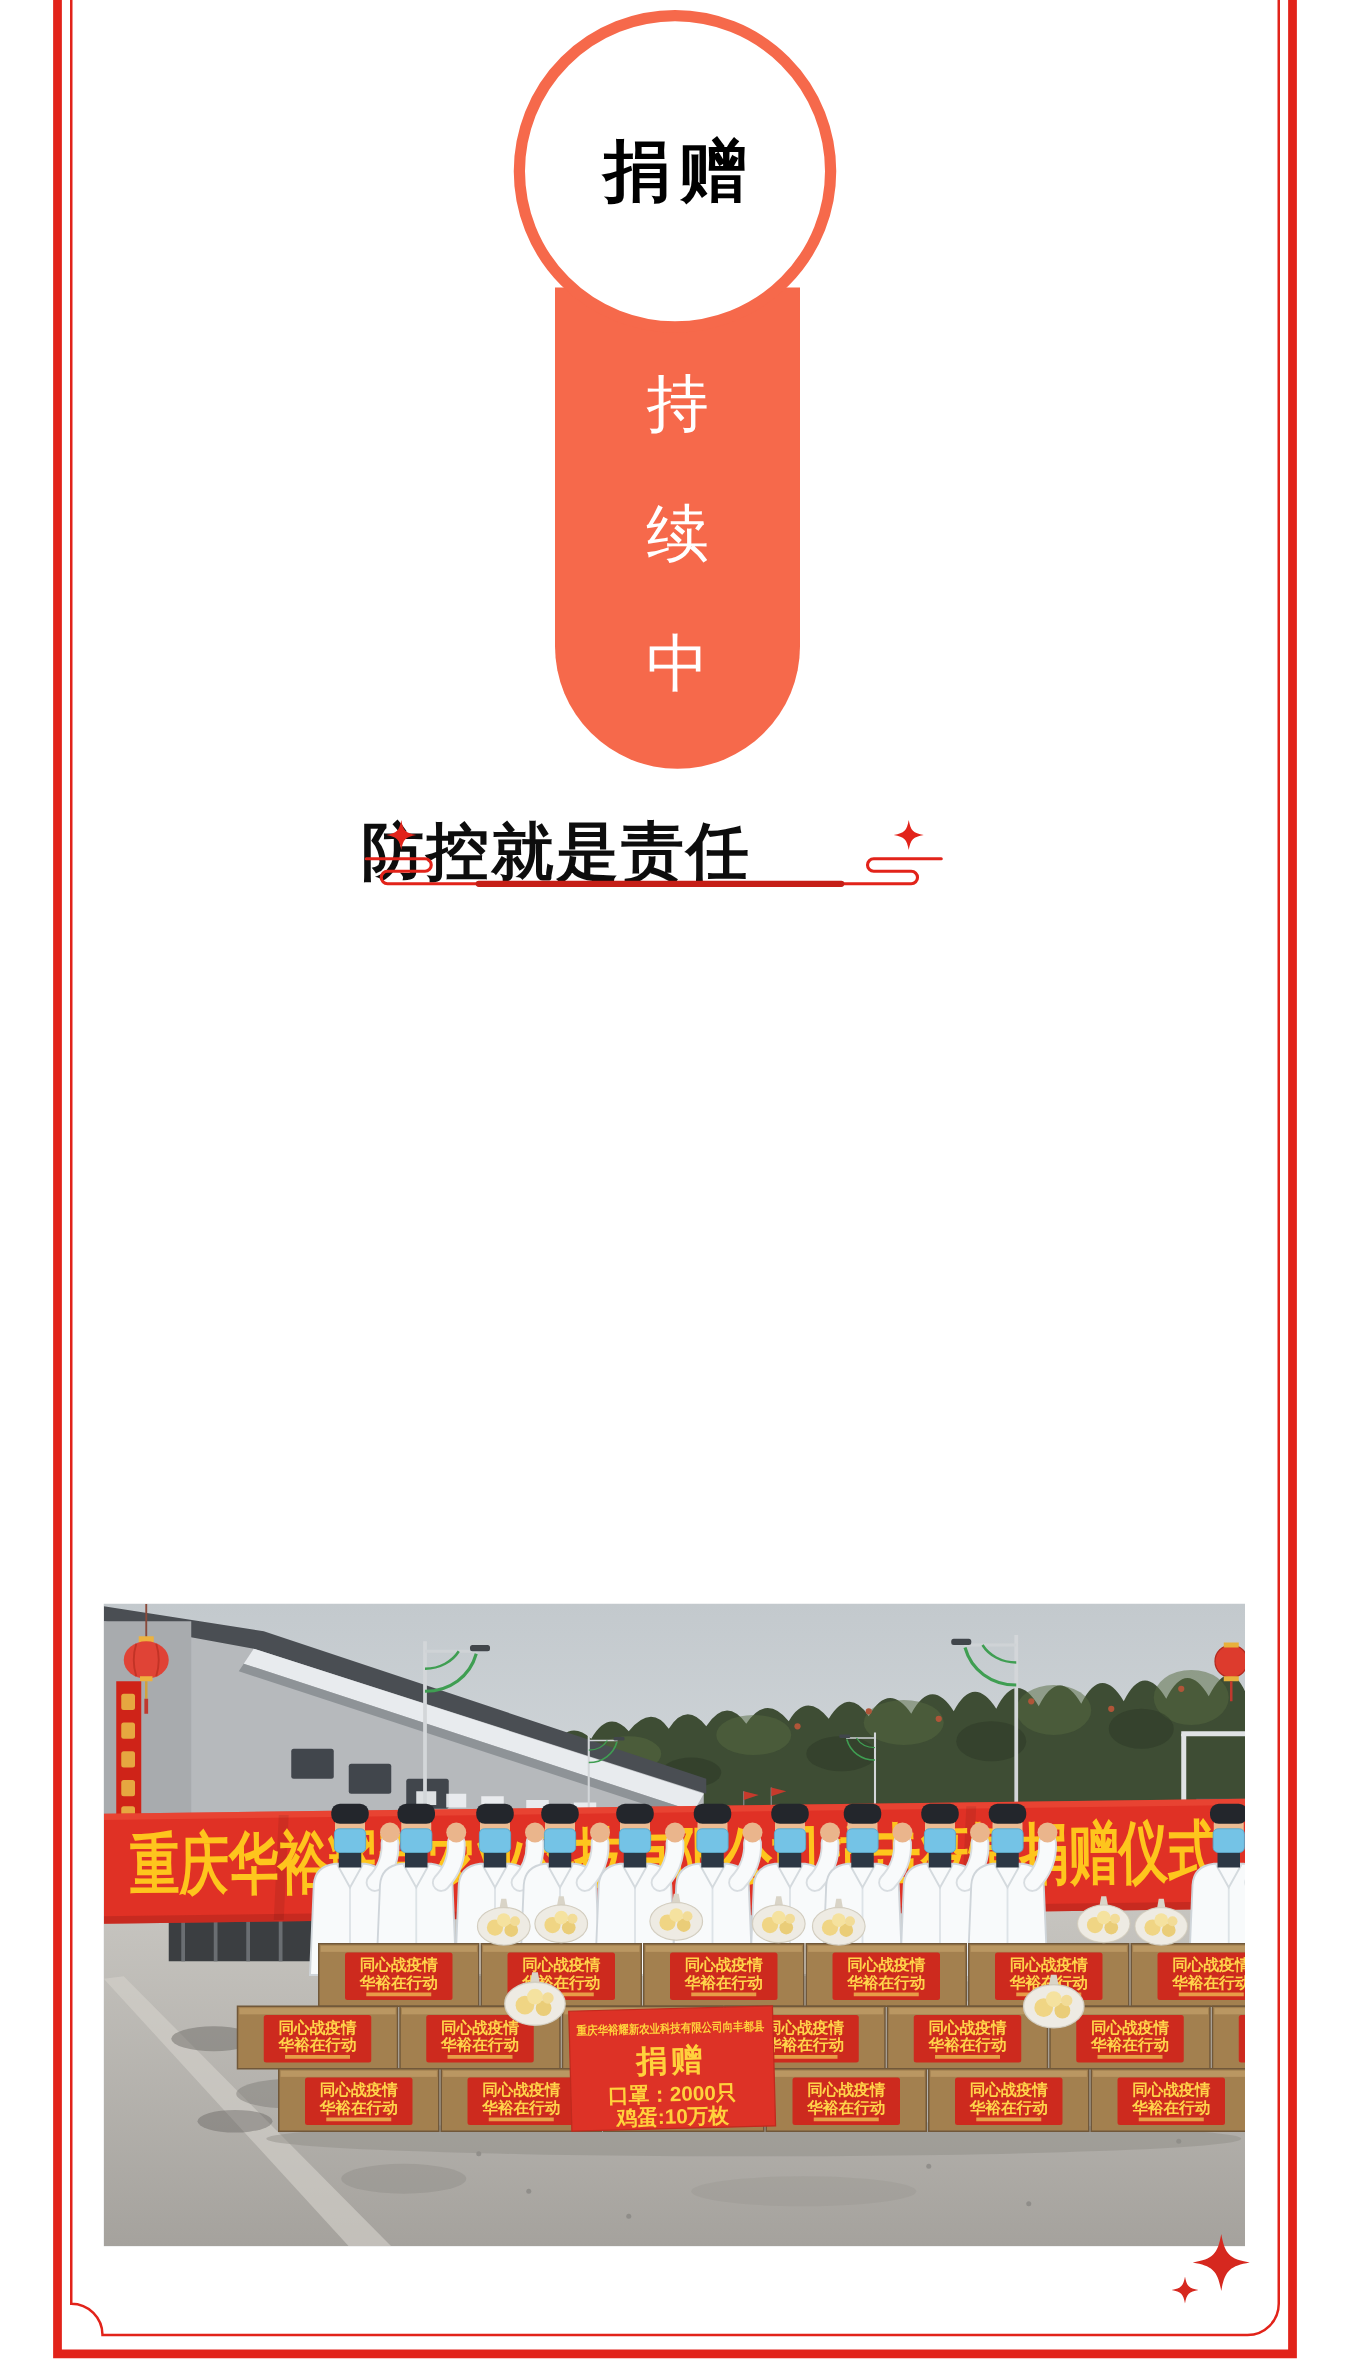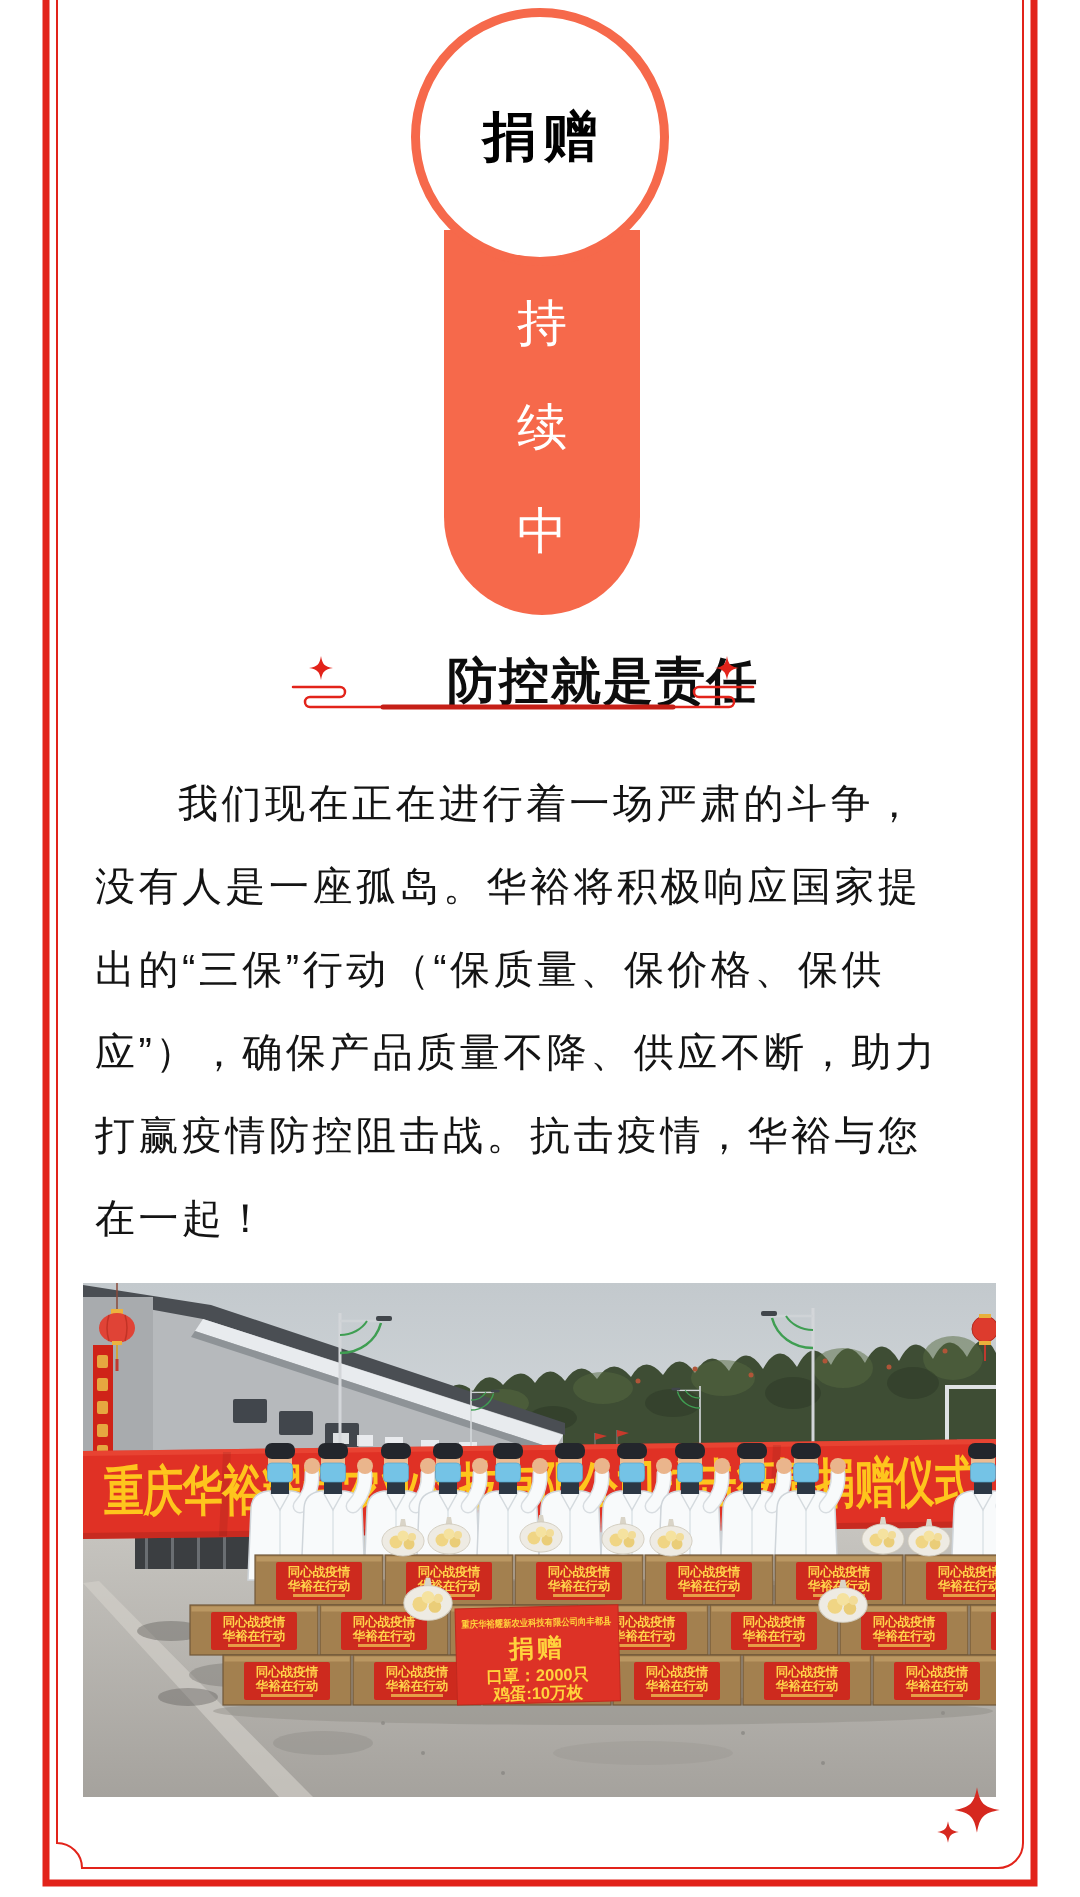--- a/index.html
+++ b/index.html
@@ -13,21 +13,21 @@
   .ribbon{position:absolute;left:444px;top:230px;width:196px;height:385px;
           background:#f6694b;border-radius:0 0 98px 98px;}
   .ribbon-char{position:absolute;left:0;width:196px;text-align:center;color:#ffffff;
                font-size:50px;font-weight:500;}
   .badge-circle{position:absolute;left:411px;top:8px;width:258px;height:258px;border-radius:50%;
                 background:#ffffff;border:9px solid #f6694b;box-sizing:border-box;
                 display:flex;align-items:center;justify-content:center;}
   .badge-label{font-size:54px;font-weight:900;color:#000000;letter-spacing:7px;text-indent:7px;}
 
   
-  .heading{position:absolute;left:289px;top:648px;width:470px;text-align:right;
+  .heading{position:absolute;left:289px;top:648px;width:470px;text-align:left;
            font-size:50px;font-weight:900;color:#0d0d0d;letter-spacing:2px;}
   .ornament{position:absolute;left:288px;top:680px;}
   .spark{position:absolute;}
 
   
   .article{position:absolute;left:95px;top:762px;width:890px;color:#141414;}
   .pline{font-size:40px;line-height:83px;letter-spacing:3.5px;white-space:nowrap;}
   .pline.indent{text-indent:83px;}
 
   
@@ -58,28 +58,20 @@
   </svg>
   <svg class="spark" style="left:713px;top:654px;" width="28" height="28" viewBox="-14 -14 28 28">
     <path d="M0,-12 C1.5,-3.5 3.5,-1.5 12,0 C3.5,1.5 1.5,3.5 0,12 C-1.5,3.5 -3.5,1.5 -12,0 C-3.5,-1.5 -1.5,-3.5 0,-12 Z" fill="#e2231a"></path>
   </svg>
 
   <svg class="ornament" width="470" height="40" viewBox="0 0 470 40">
     <path d="M5,7 H52 A5,5 0 0 1 52,17 H22 A5,5 0 0 0 22,27 H441 A5,5 0 0 0 441,17 H411 A5,5 0 0 1 411,7 H465" fill="none" stroke="#e2231a" stroke-width="2.5" stroke-linecap="round"></path>
     <path d="M95,27 H385" stroke="#c51f17" stroke-width="5" stroke-linecap="round"></path>
   </svg>
 
-  <div class="article">
-    <div class="pline indent">我们现在正在进行着一场严肃的斗争，</div>
-    <div class="pline">没有人是一座孤岛。华裕将积极响应国家提</div>
-    <div class="pline">出的“三保”行动（“保质量、保价格、保供</div>
-    <div class="pline">应”），确保产品质量不降、供应不断，助力</div>
-    <div class="pline">打赢疫情防控阻击战。抗击疫情，华裕与您</div>
-    <div class="pline">在一起！</div>
-  </div>
 
   <div class="photo">
     <svg width="913" height="514" viewBox="0 0 913 514">
       <defs>
         <linearGradient id="sky" x1="0" y1="0" x2="0" y2="1">
           <stop offset="0" stop-color="#c3c9cd"></stop>
             <stop offset="1" stop-color="#dadfe2"></stop>
         </linearGradient>
         <linearGradient id="gnd" x1="0" y1="0" x2="0" y2="1">
           <stop offset="0" stop-color="#c7c5c0"></stop>

